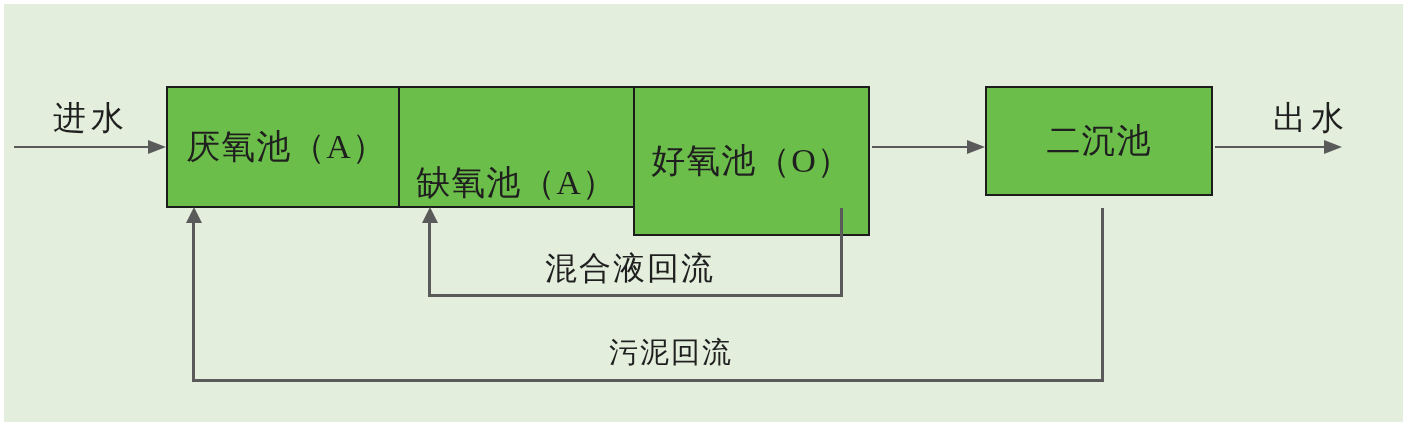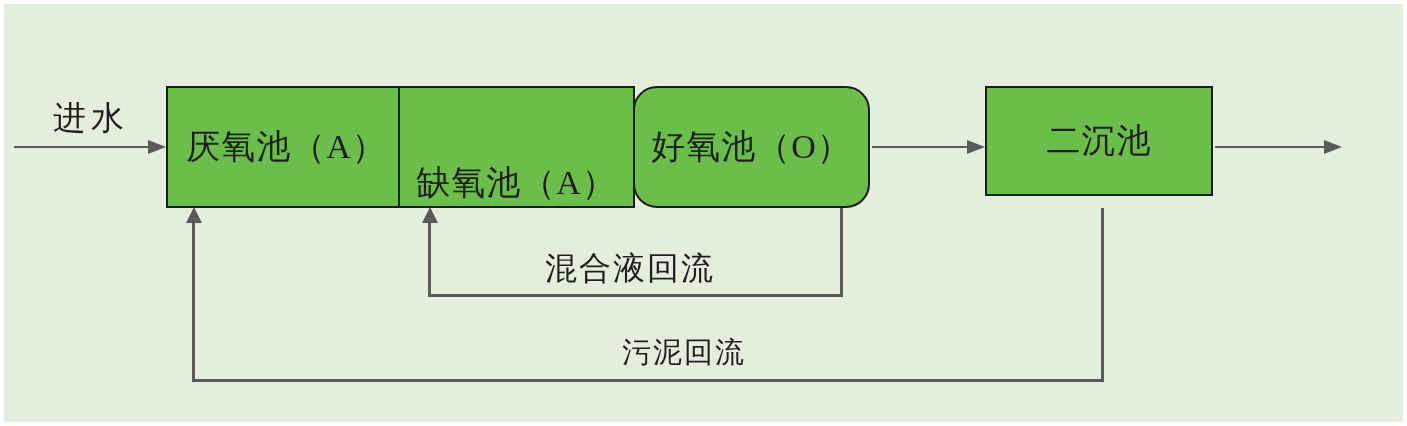--- a/index.html
+++ b/index.html
@@ -25,21 +25,21 @@
     display:flex;align-items:center;justify-content:center;
   }
   .box-label{
     font-size:34px;
     color:var(--text,#1f1f1f);
     white-space:nowrap;
     letter-spacing:1px;
   }
   .box-anaerobic{left:166px;top:86px;width:241px;height:122px;}
   .box-anoxic{left:398px;top:86px;width:237px;height:122px;align-items:flex-end;}
-  .box-aerobic{left:633px;top:86px;width:237px;height:122px;border-radius:24px;}
+  .box-aerobic{left:633px;top:86px;width:237px;height:150px;}
   .box-clarifier{left:985px;top:86px;width:228px;height:110px;}
 
   .hline,.vline{position:absolute;background:var(--line,#5a5a5a);}
   
   .influent-line{left:14px;top:146px;width:134px;height:2px;}
   .link-line{left:872px;top:146px;width:95px;height:2px;}
   .effluent-line{left:1215px;top:146px;width:109px;height:2px;}
   .arrow-right{
     position:absolute;width:0;height:0;
     border-top:7px solid transparent;
@@ -69,21 +69,21 @@
 
   .flow-label{
     position:absolute;
     color:var(--text,#1f1f1f);
     text-align:center;
     white-space:nowrap;
   }
   .influent-label{left:36px;top:96px;width:110px;font-size:33px;letter-spacing:5px;}
   .effluent-label{left:1256px;top:96px;width:110px;font-size:33px;letter-spacing:5px;}
   .mlr-label{left:545px;top:247px;width:170px;font-size:32px;letter-spacing:2px;}
-  .slr-label{left:599px;top:333px;width:170px;font-size:29px;letter-spacing:2px;}
+  .slr-label{left:586px;top:333px;width:170px;font-size:29px;letter-spacing:2px;}
 </style>
 </head>
 <body>
 
 <div class="stage">
   <div class="diagram-bg"></div>
 
   <div class="flow-label influent-label">进水</div>
   <div class="hline influent-line"></div>
   <div class="arrow-right influent-arrowhead"></div>
@@ -99,20 +99,21 @@
   </div>
   <div class="box box-clarifier">
     <span class="box-label">二沉池</span>
   </div>
 
   <div class="hline link-line"></div>
   <div class="arrow-right link-arrowhead"></div>
 
   <div class="hline effluent-line"></div>
   <div class="arrow-right effluent-arrowhead"></div>
+  <div class="flow-label effluent-label">出水</div>
 
   <div class="vline mlr-down"></div>
   <div class="hline mlr-horizontal"></div>
   <div class="vline mlr-up"></div>
   <div class="arrow-up mlr-arrowhead"></div>
   <div class="flow-label mlr-label">混合液回流</div>
 
   <div class="vline slr-down"></div>
   <div class="hline slr-horizontal"></div>
   <div class="vline slr-up"></div>

